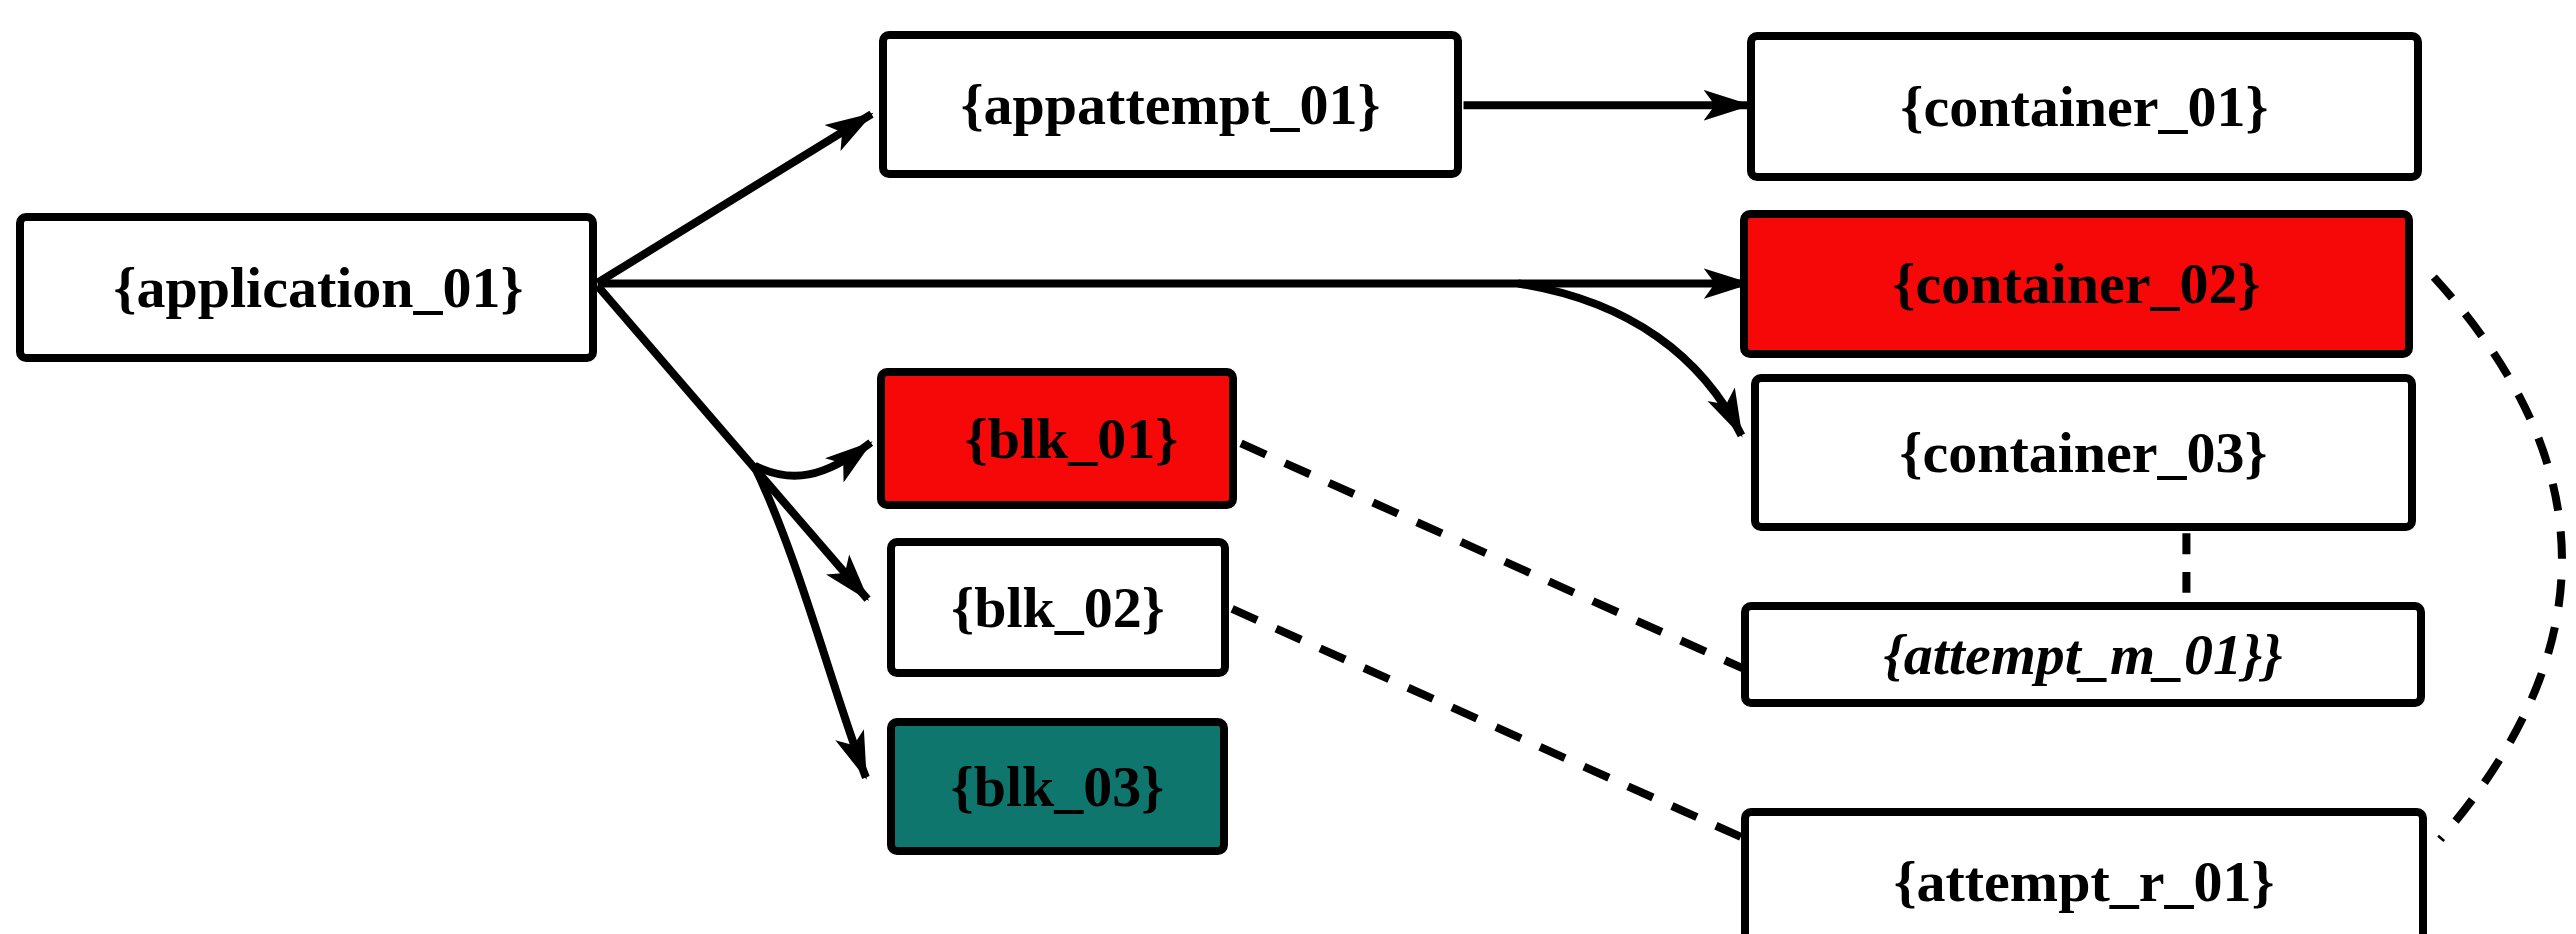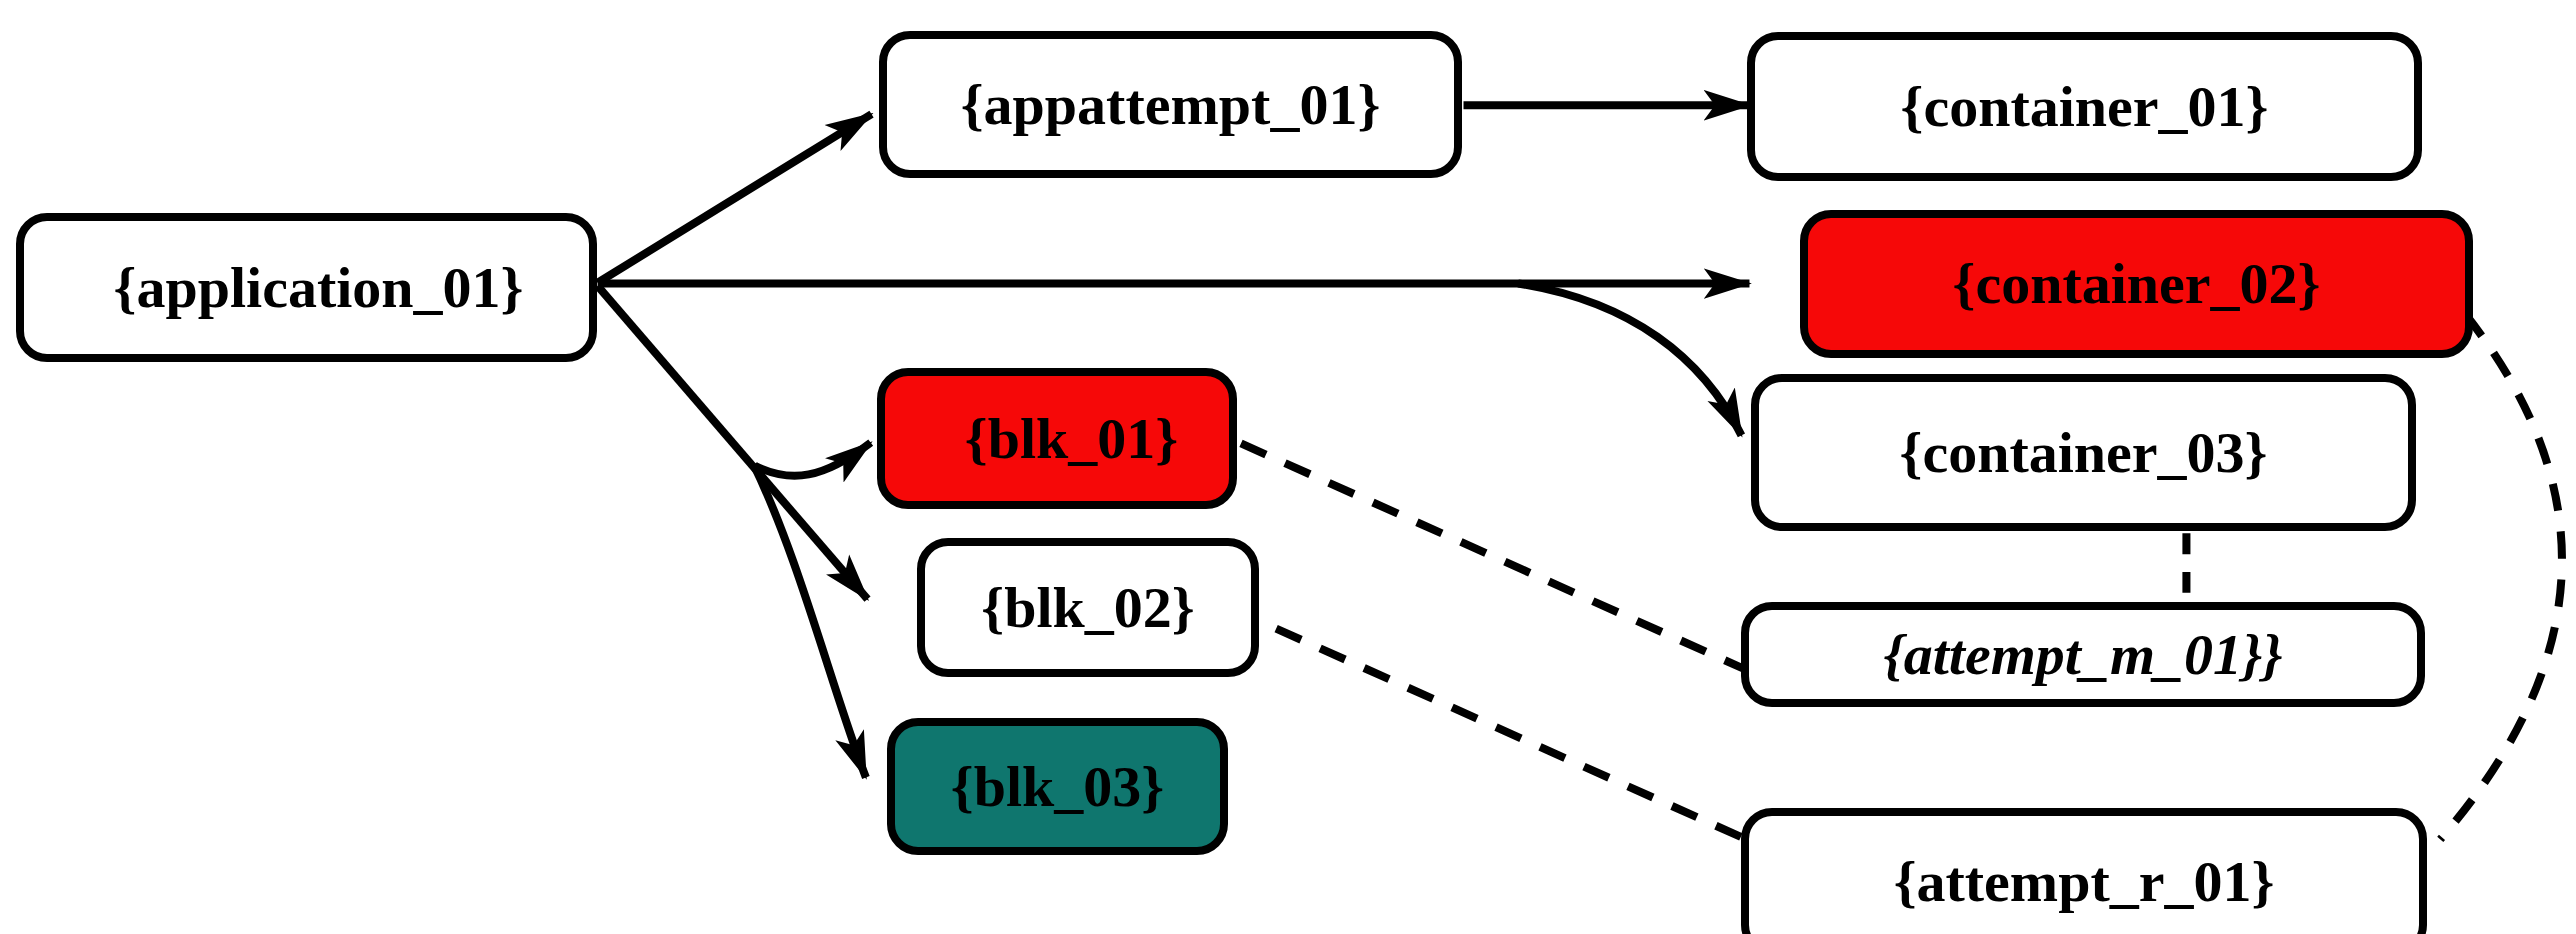--- a/index.html
+++ b/index.html
@@ -9,21 +9,21 @@
     background:#ffffff;
     overflow:hidden;
     transform-origin:top left;
     font-family:"Liberation Serif","DejaVu Serif",serif;
   }
   #edge-layer{position:absolute;left:0;top:0;width:2576px;height:935px;}
   .node{
     position:absolute;
     box-sizing:border-box;
     border:8px solid #000000;
-    border-radius:31px;
+    border-radius:10px;
     background:#ffffff;
     display:flex;align-items:center;justify-content:center;
     font-weight:bold;font-size:58px;color:#000000;
     white-space:nowrap;
     line-height:1;
   }
   .node.hl{background:#f60808;}
   .edge{fill:none;stroke:#000000;stroke-width:10;}
   .edge.dashed{stroke-dasharray:34 26;}
   .edge.dashed-short{stroke-dasharray:26 22;}
@@ -68,33 +68,33 @@
   </div>
 
   <div class="node" style="left:879px;top:31px;width:583px;height:147px;">
     <span>{appattempt_01}</span>
   </div>
 
   <div class="node" style="left:1747px;top:32px;width:675px;height:149px;">
     <span>{container_01}</span>
   </div>
 
-  <div class="node hl" style="left: 1800px; top: 210px; width: 673px; height: 148px; background: rgb(246, 8, 8);">
+  <div class="node hl" style="left: 1740px; top: 210px; width: 673px; height: 148px; background: rgb(246, 8, 8);">
     <span>{container_02}</span>
   </div>
 
   <div class="node" style="left:1751px;top:374px;width:665px;height:157px;text-align:right;">
     <span>{container_03}</span>
   </div>
 
   <div class="node hl" style="left: 877px; top: 368px; width: 360px; height: 141px; background: rgb(246, 8, 8); padding-left: 29px;">
     <span>{blk_01}</span>
   </div>
 
-  <div class="node" style="left:917px;top:538px;width:342px;height:139px;">
+  <div class="node" style="left:887px;top:538px;width:342px;height:139px;">
     <span>{blk_02}</span>
   </div>
 
   <div class="node hl" style="left: 887px; top: 718px; width: 341px; height: 137px; background: #0f766e;">
     <span>{blk_03}</span>
   </div>
 
   <div class="node" style="left:1741px;top:602px;width:684px;height:105px;font-style:italic;">
     <span>{attempt_m_01}}</span>
   </div>

